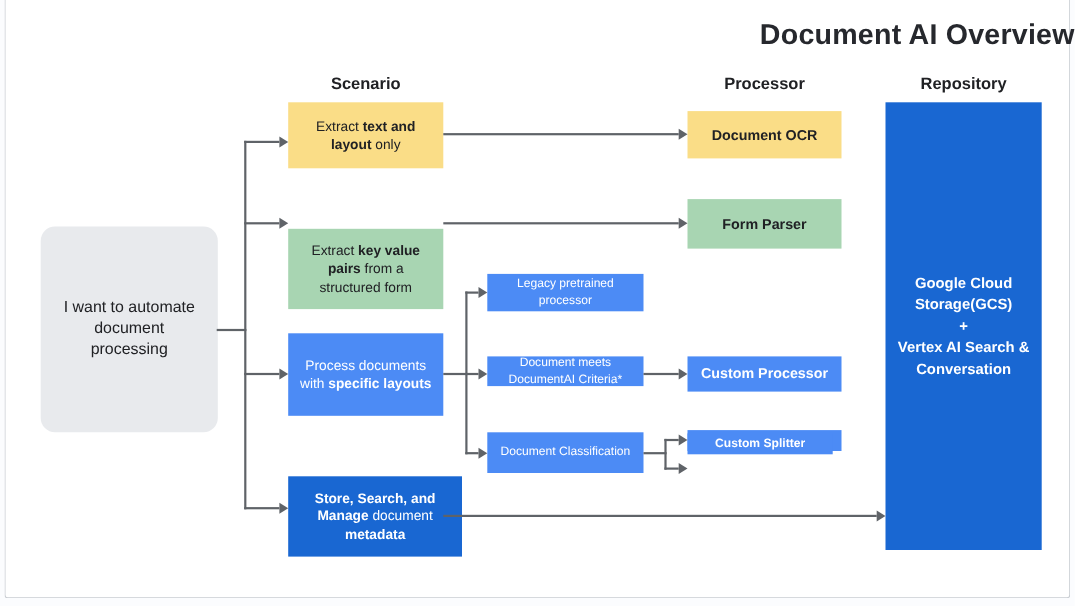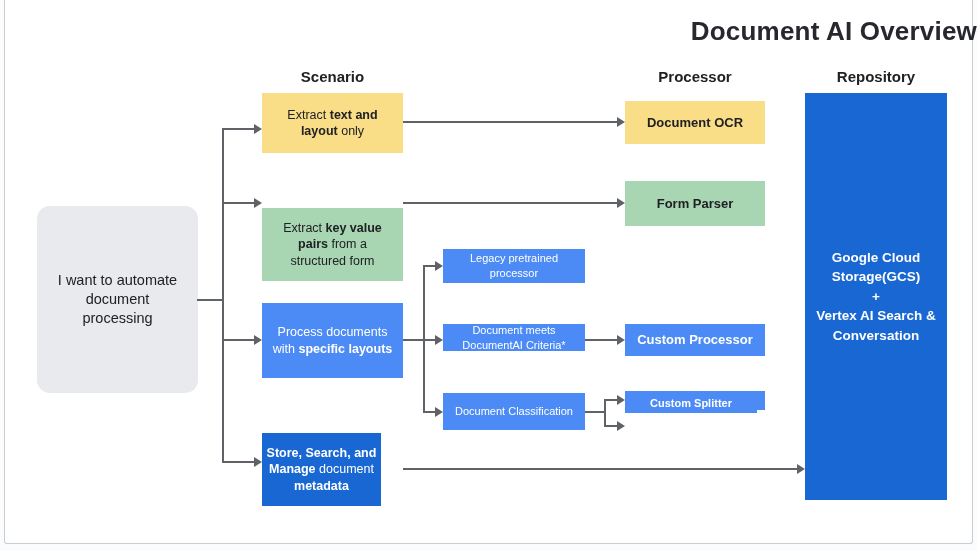--- a/index.html
+++ b/index.html
@@ -50,21 +50,21 @@
 document
 processing</div>
 
   <div class="box bg-yellow fs-scenario" style="left:262px;top:93px;width:141px;height:60px;"><span><span>Extract </span><span class="b">text and
 layout</span><span> only</span></span></div>
   <div class="box bg-green fs-scenario" style="left:262px;top:173px;width:141px;height:73px;margin-top:35px;"><span><span>Extract </span><span class="b">key value
 pairs</span><span> from a
 structured form</span></span></div>
   <div class="box bg-blue fs-scenario" style="left:262px;top:303px;width:141px;height:75px;"><span><span>Process documents
 with </span><span class="b">specific layouts</span></span></div>
-  <div class="box bg-dark fs-scenario" style="left:262px;top:433px;width:119px;height:73px;"><span><span class="b">Store, Search, and
+  <div class="box bg-dark fs-scenario" style="left:262px;top:433px;width:158px;height:73px;"><span><span class="b">Store, Search, and
 Manage</span><span> document
 </span><span class="b">metadata</span></span></div>
 
   <div class="box bg-blue fs-sub" style="left:443px;top:249px;width:142px;height:34px;">Legacy pretrained
 processor</div>
   <div class="box bg-blue fs-sub" style="left:443px;top:324px;width:142px;height:27px;">Document meets
 DocumentAI Criteria*</div>
   <div class="box bg-blue fs-sub" style="left:443px;top:393px;width:142px;height:37px;">Document Classification</div>
 
   <div class="box bg-yellow fs-proc" style="left:625px;top:101px;width:140px;height:43px;">Document OCR</div>

